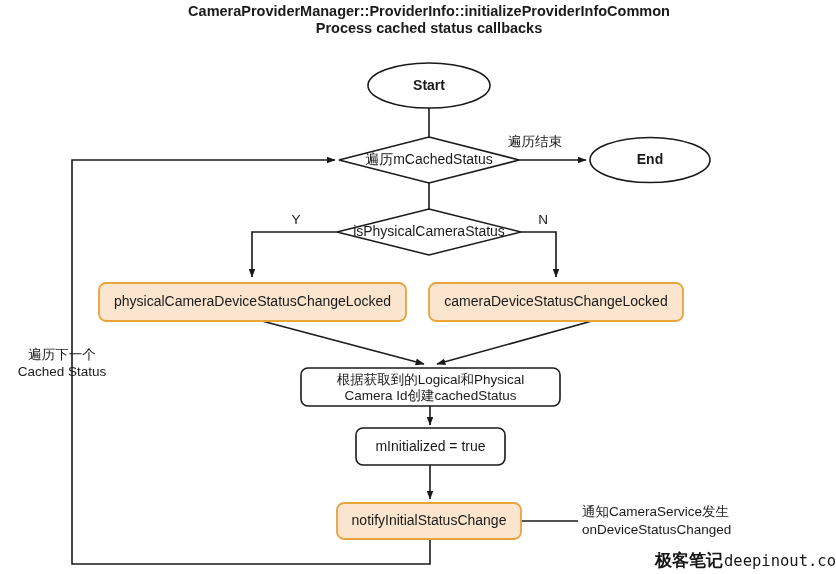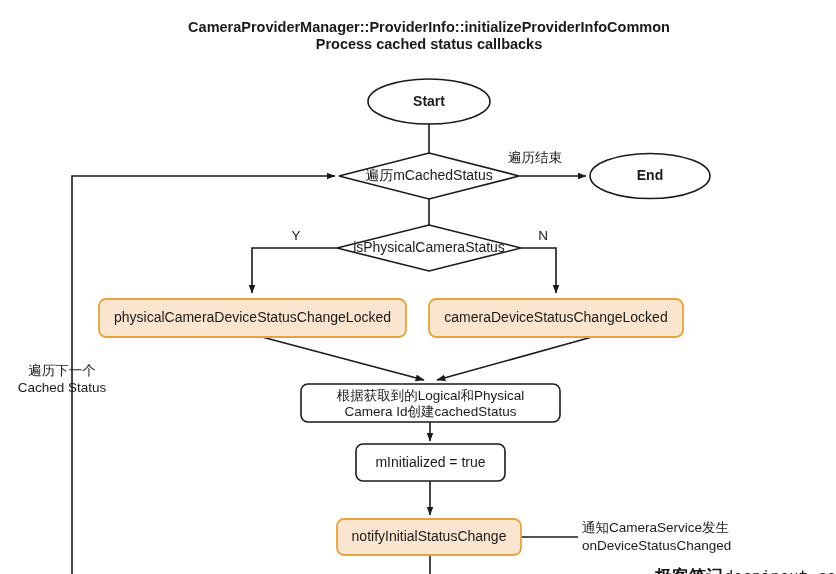--- a/index.html
+++ b/index.html
@@ -11,21 +11,20 @@
     width: 836px;
     height: 574px;
     overflow: hidden;
     font-family: "Liberation Sans", sans-serif;
   }
   #canvas {
     position: relative;
     width: 836px;
     height: 494px;
     background: #ffffff;
-    margin-top: 16px;
   }
   svg#flow {
     position: absolute;
     left: 0;
     top: 0;
     width: 836px;
     height: 574px;
   }
   .node-shape {
     fill: #ffffff;

